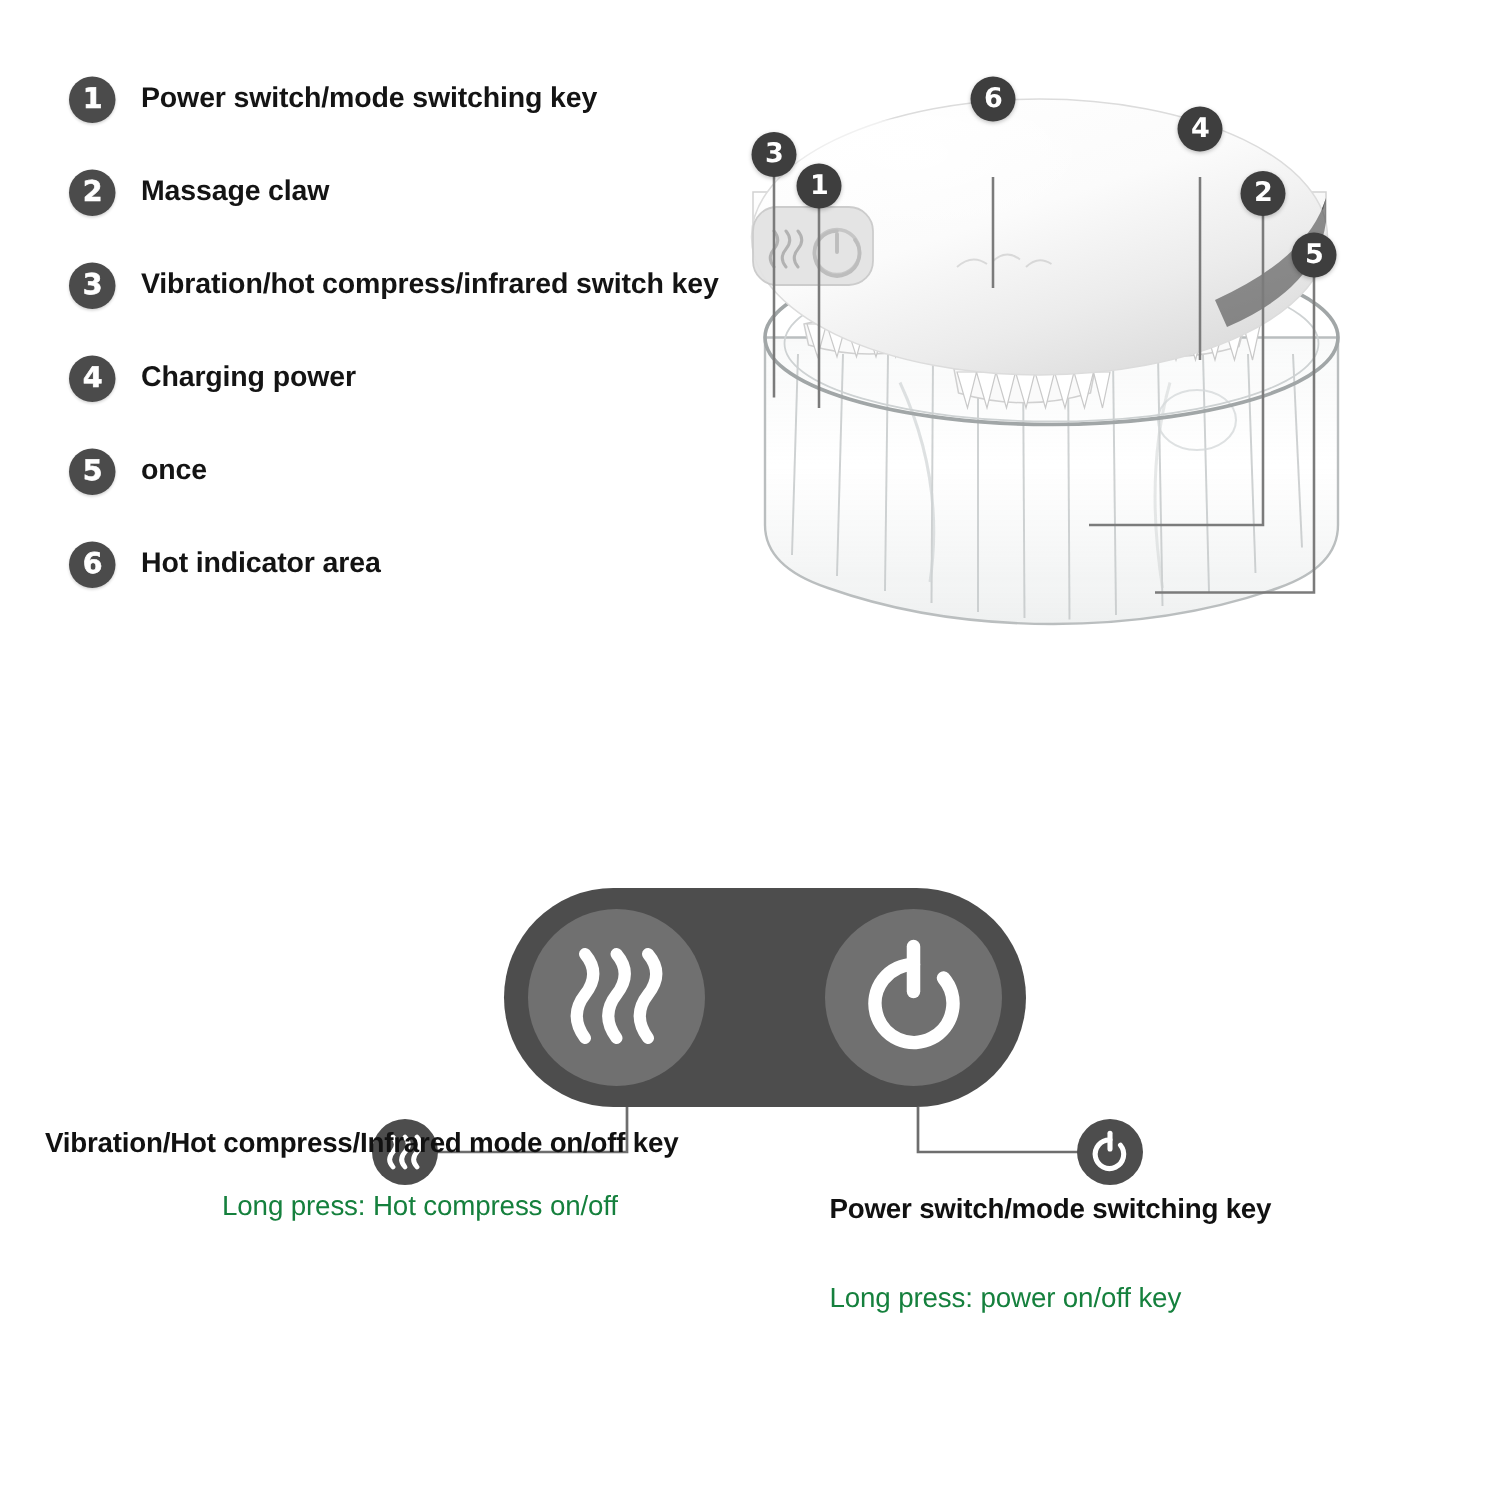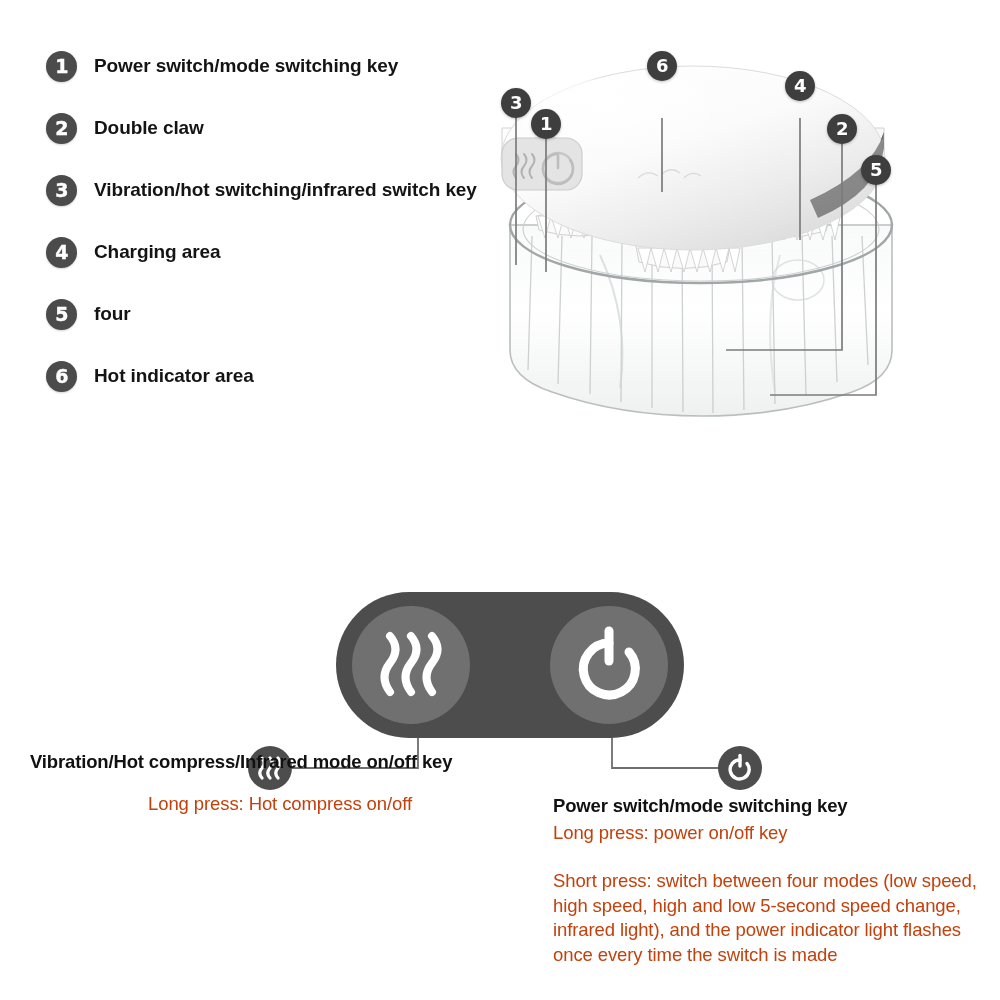--- a/index.html
+++ b/index.html
@@ -68,26 +68,26 @@
     position:absolute;width:44px;height:44px;border-radius:50%;
     background:#4d4d4d;display:flex;align-items:center;justify-content:center;
   }
 
   
   .txtblock{position:absolute;}
   .txt-head{
     font-size:18.5px;font-weight:700;color:#111;white-space:nowrap;
     letter-spacing:-0.15px;
   }
-  .txt-line{font-size:18.5px;color:#c2410c;letter-spacing:-0.1px;}
+  .txt-line{font-size:18.5px;color:#15803d;letter-spacing:-0.1px;}
   .col-left{left:30px;top:751px;width:500px;text-align:center;}
   .col-left .txt-head{text-align:left;}
   .col-left .txt-line{margin-top:20px;}
   .col-right{left:553px;top:795px;width:430px;}
-  .col-right .txt-line{margin-top:4px;line-height:1.32;}
+  .col-right .txt-line{margin-top:36px;line-height:1.32;}
   .col-right .txt-line.para{margin-top:24px;}
 
   .leader{position:absolute;}
 </style>
 </head>
 <body>
 
 <div class="stage">
 
   <div class="legend">
@@ -96,42 +96,42 @@
       <div class="badge">
         <span>1</span>
       </div>
       <div class="legend-label">Power switch/mode switching key</div>
     </div>
 
     <div class="legend-row" style="top:62px;">
       <div class="badge">
         <span>2</span>
       </div>
-      <div class="legend-label">Double claw</div>
+      <div class="legend-label">Massage claw</div>
     </div>
 
     <div class="legend-row" style="top:124px;">
       <div class="badge">
         <span>3</span>
       </div>
-      <div class="legend-label">Vibration/hot switching/infrared switch key</div>
+      <div class="legend-label">Vibration/hot compress/infrared switch key</div>
     </div>
 
     <div class="legend-row" style="top:186px;">
       <div class="badge">
         <span>4</span>
       </div>
-      <div class="legend-label">Charging area</div>
+      <div class="legend-label">Charging power</div>
     </div>
 
     <div class="legend-row" style="top:248px;">
       <div class="badge">
         <span>5</span>
       </div>
-      <div class="legend-label">four</div>
+      <div class="legend-label">once</div>
     </div>
 
     <div class="legend-row" style="top:310px;">
       <div class="badge">
         <span>6</span>
       </div>
       <div class="legend-label">Hot indicator area</div>
     </div>
 
   </div>
@@ -344,16 +344,15 @@
   </div>
 
   <div class="txtblock col-left">
     <div class="txt-head">Vibration/Hot compress/Infrared mode on/off key</div>
     <div class="txt-line">Long press: Hot compress on/off</div>
   </div>
 
   <div class="txtblock col-right">
     <div class="txt-head">Power switch/mode switching key</div>
     <div class="txt-line">Long press: power on/off key</div>
-    <div class="txt-line para">Short press: switch between four modes (low speed, high speed, high and low 5-second speed change, infrared light), and the power indicator light flashes once every time the switch is made</div>
   </div>
 
 </div>
 
 </body></html>

